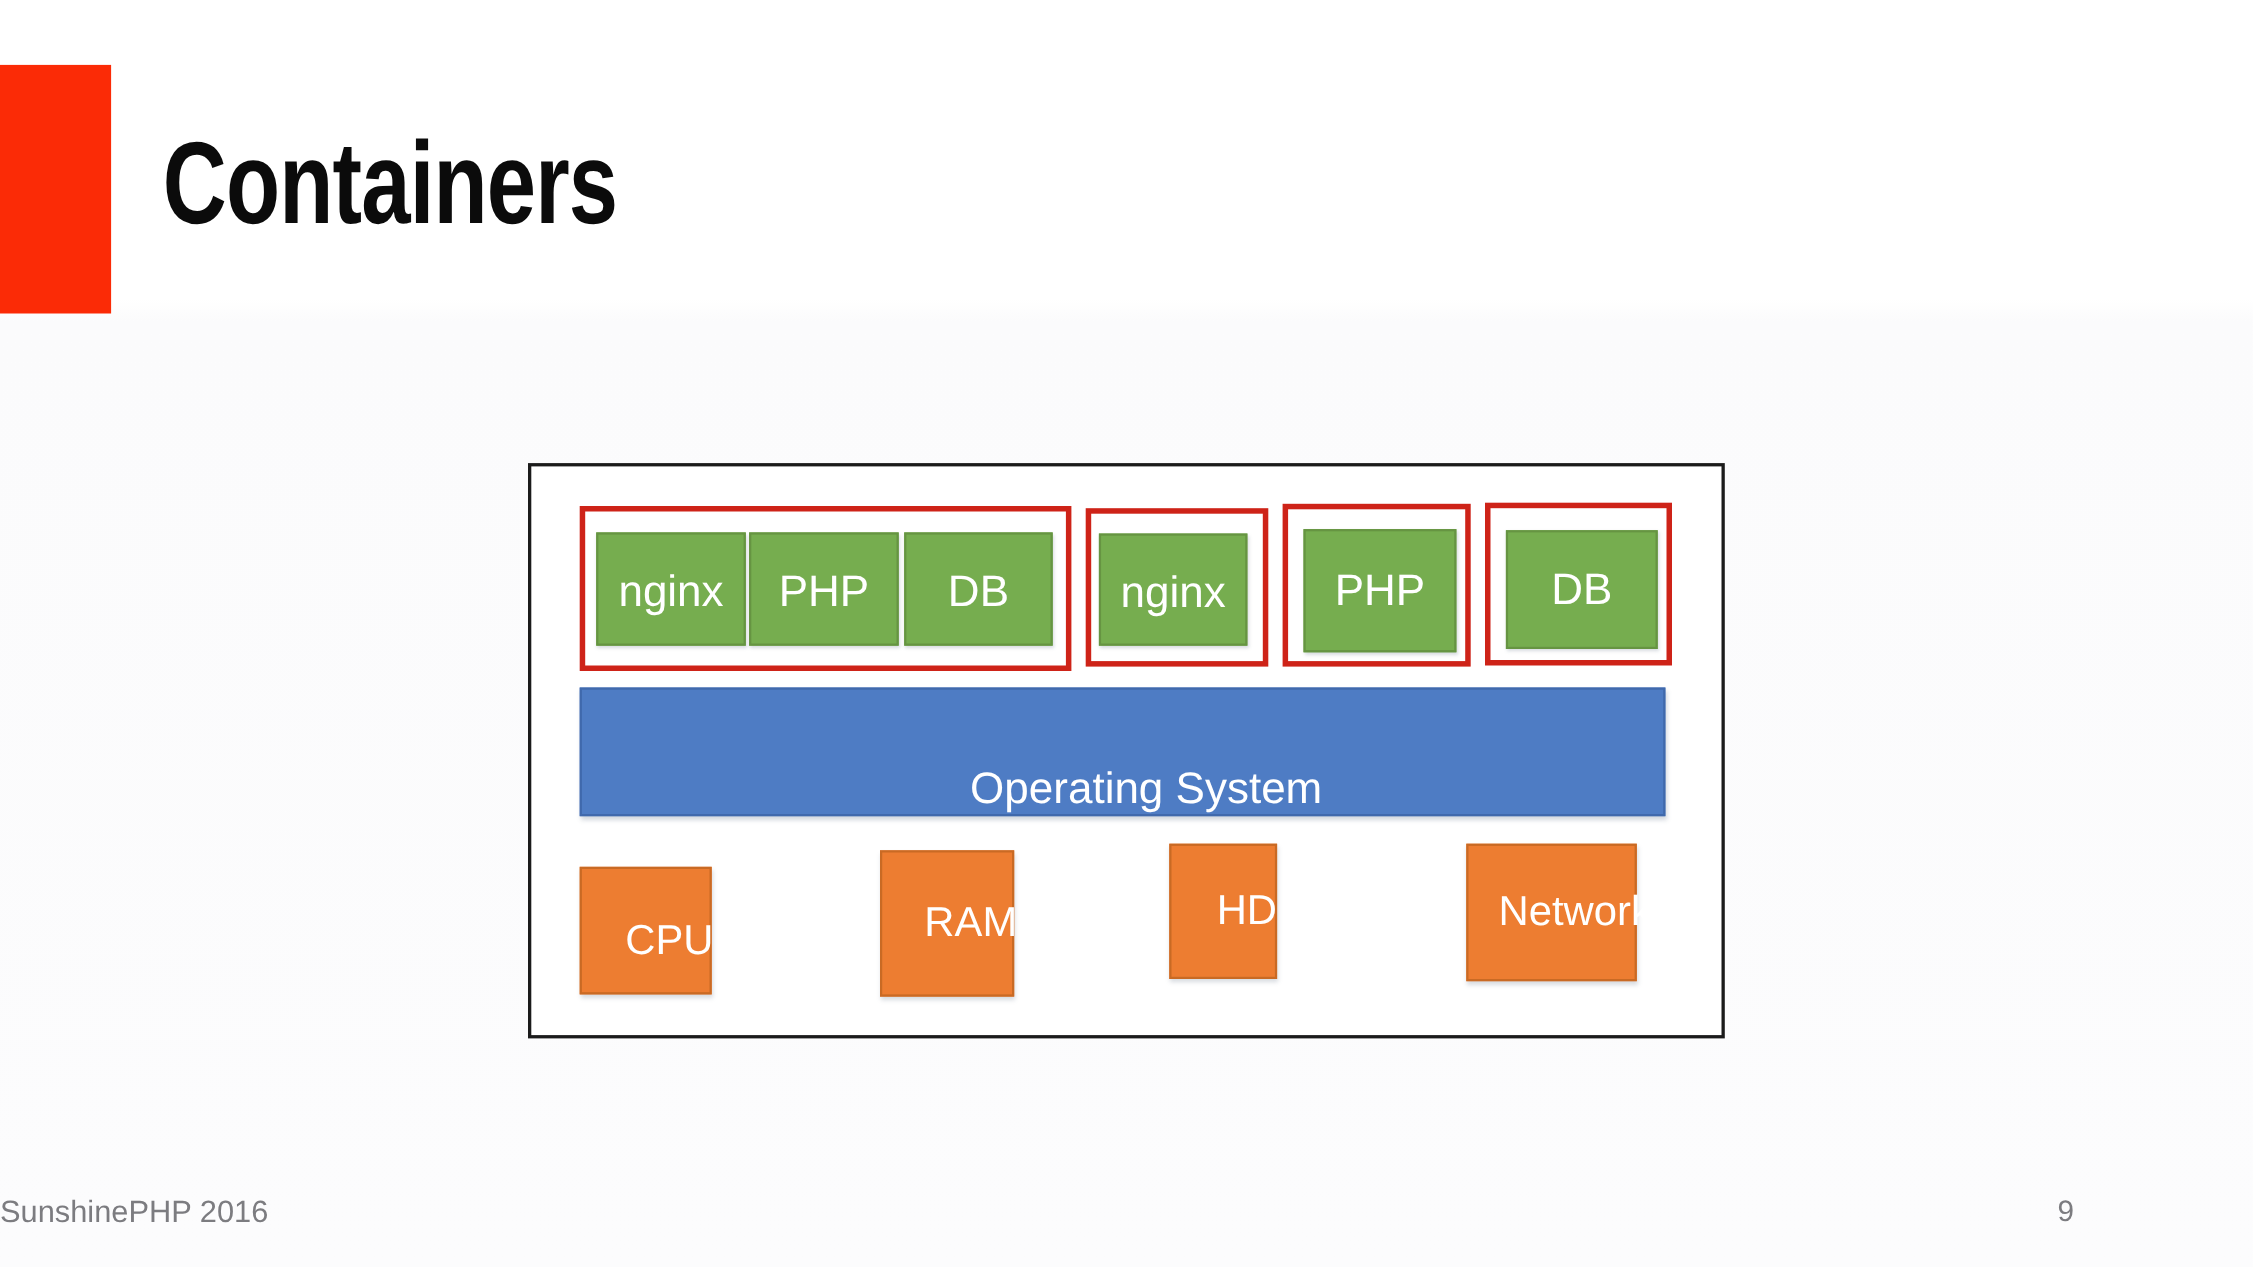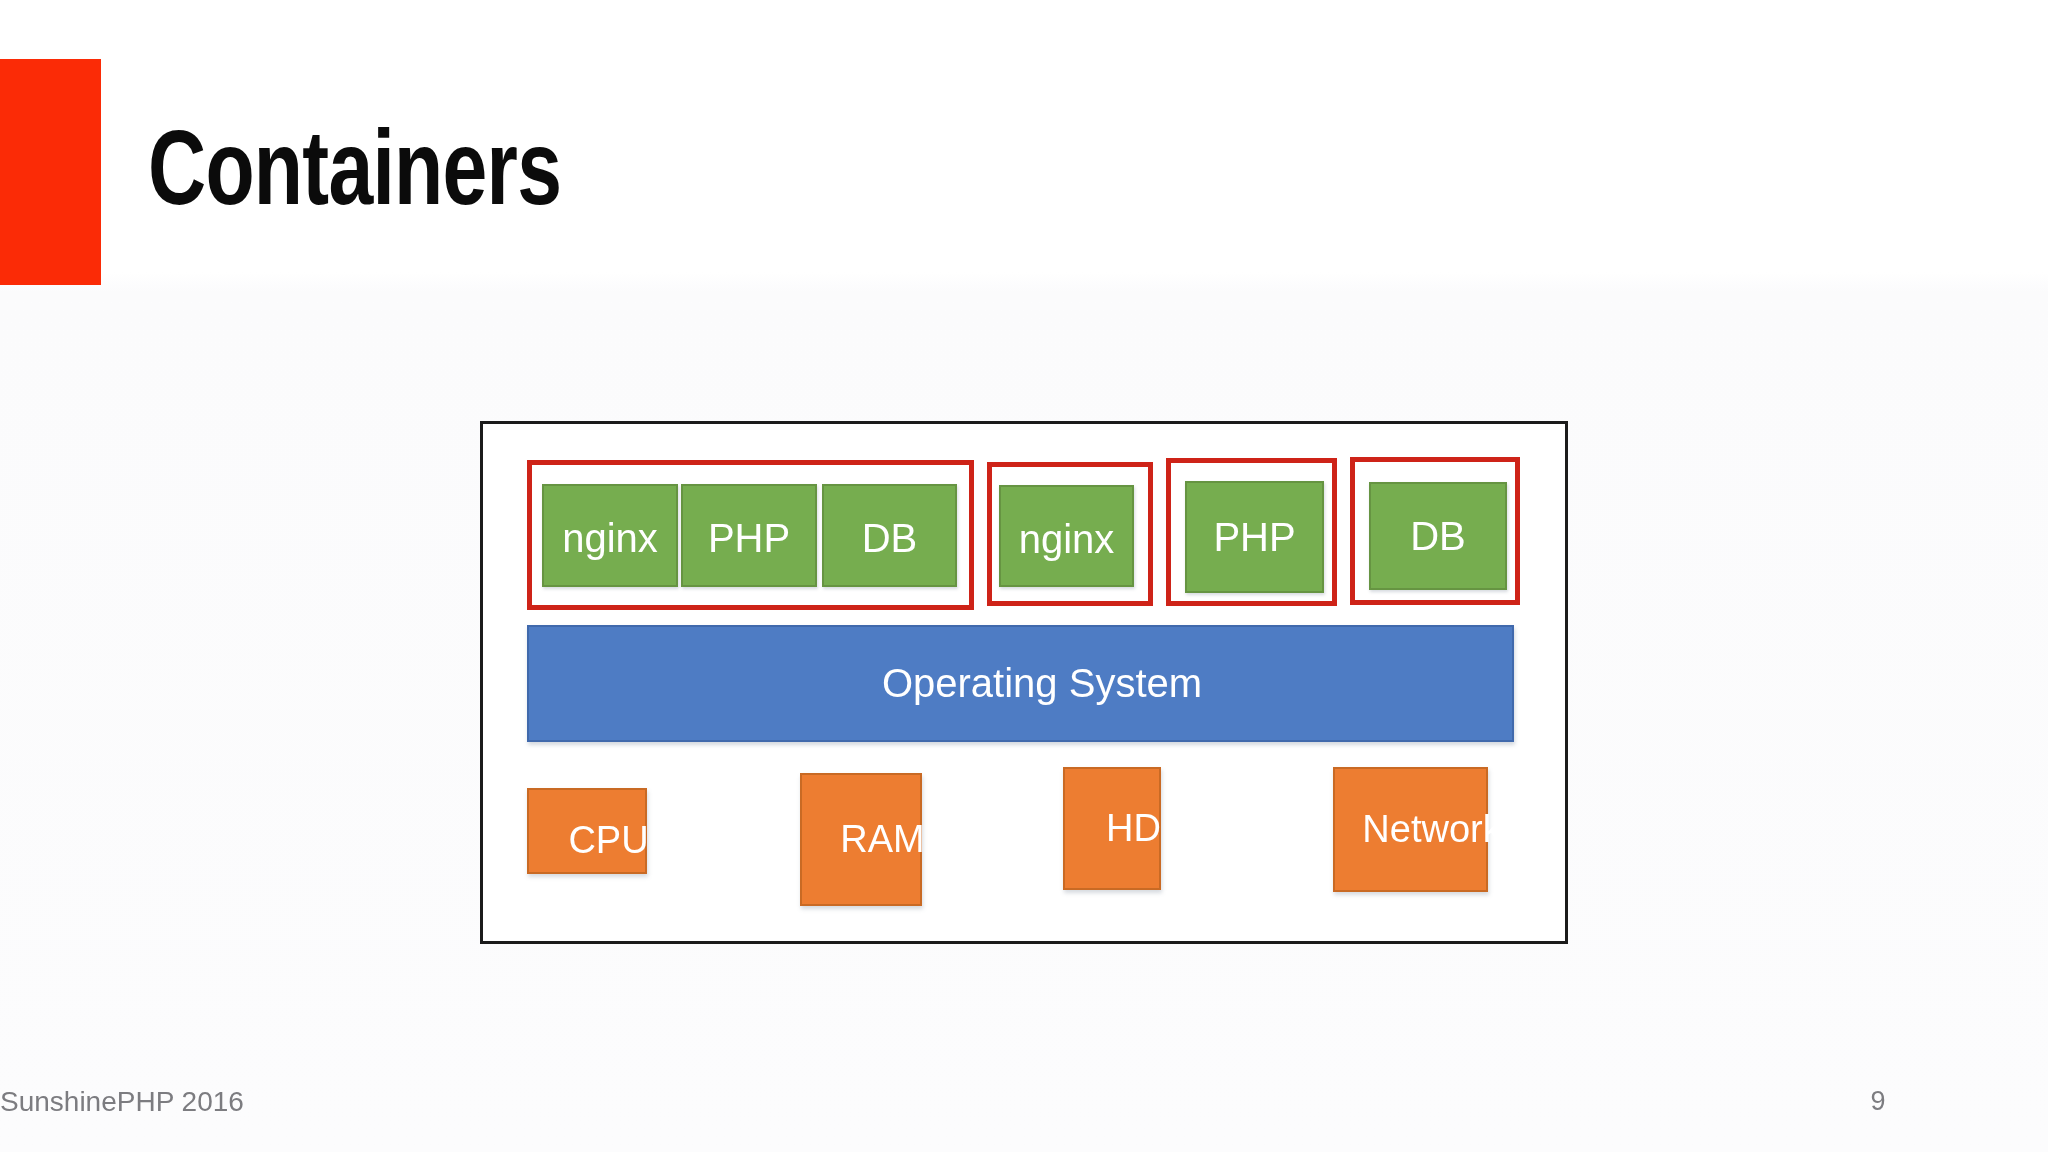--- a/index.html
+++ b/index.html
@@ -45,32 +45,32 @@
   .svc-1b{left:149px;width:136px;}
   .svc-1c{left:290px;width:135px;}
   .svc-2a{left:7px;top:18px;width:135px;height:102px;padding-top:6px;}
   .svc-3a{left:14px;top:18px;width:139px;height:112px;}
   .svc-4a{left:14px;top:20px;width:138px;height:108px;}
   .os-bar{
     left:44px;top:201px;width:987px;height:117px;box-sizing:border-box;
     background:var(--os-blue,#4E7CC4);
     border:2px solid #4069AC;
     box-shadow:1px 3px 4px rgba(110,125,145,.30);
-    display:flex;align-items:center;justify-content:center;
+    display:flex;align-items:flex-end;justify-content:center;
     color:#ffffff;font-size:40px;
   }
   .hw{
     box-sizing:border-box;
     background:var(--hardware-orange,#ED7D31);
     border:2px solid #C96A24;
     box-shadow:1px 3px 4px rgba(110,125,145,.28);
     display:flex;align-items:center;justify-content:center;
     color:#ffffff;font-size:38px;
   }
-  .hw-cpu{left:44px;top:364px;width:120px;height:86px;padding-top:18px;}
+  .hw-cpu{left:44px;top:364px;width:120px;height:116px;padding-top:18px;}
   .hw-ram{left:317px;top:349px;width:122px;height:133px;}
   .hw-hd{left:580px;top:343px;width:98px;height:123px;}
   .hw-network{left:850px;top:343px;width:155px;height:125px;}
   .footer-text{
     position:absolute;left:0;right:0;top:1086px;text-align:left;
     color:#7c7c80;font-size:28px;
   }
   .page-number{
     position:absolute;left:1848px;top:1086px;width:60px;text-align:center;
     color:#7c7c80;font-size:27px;

